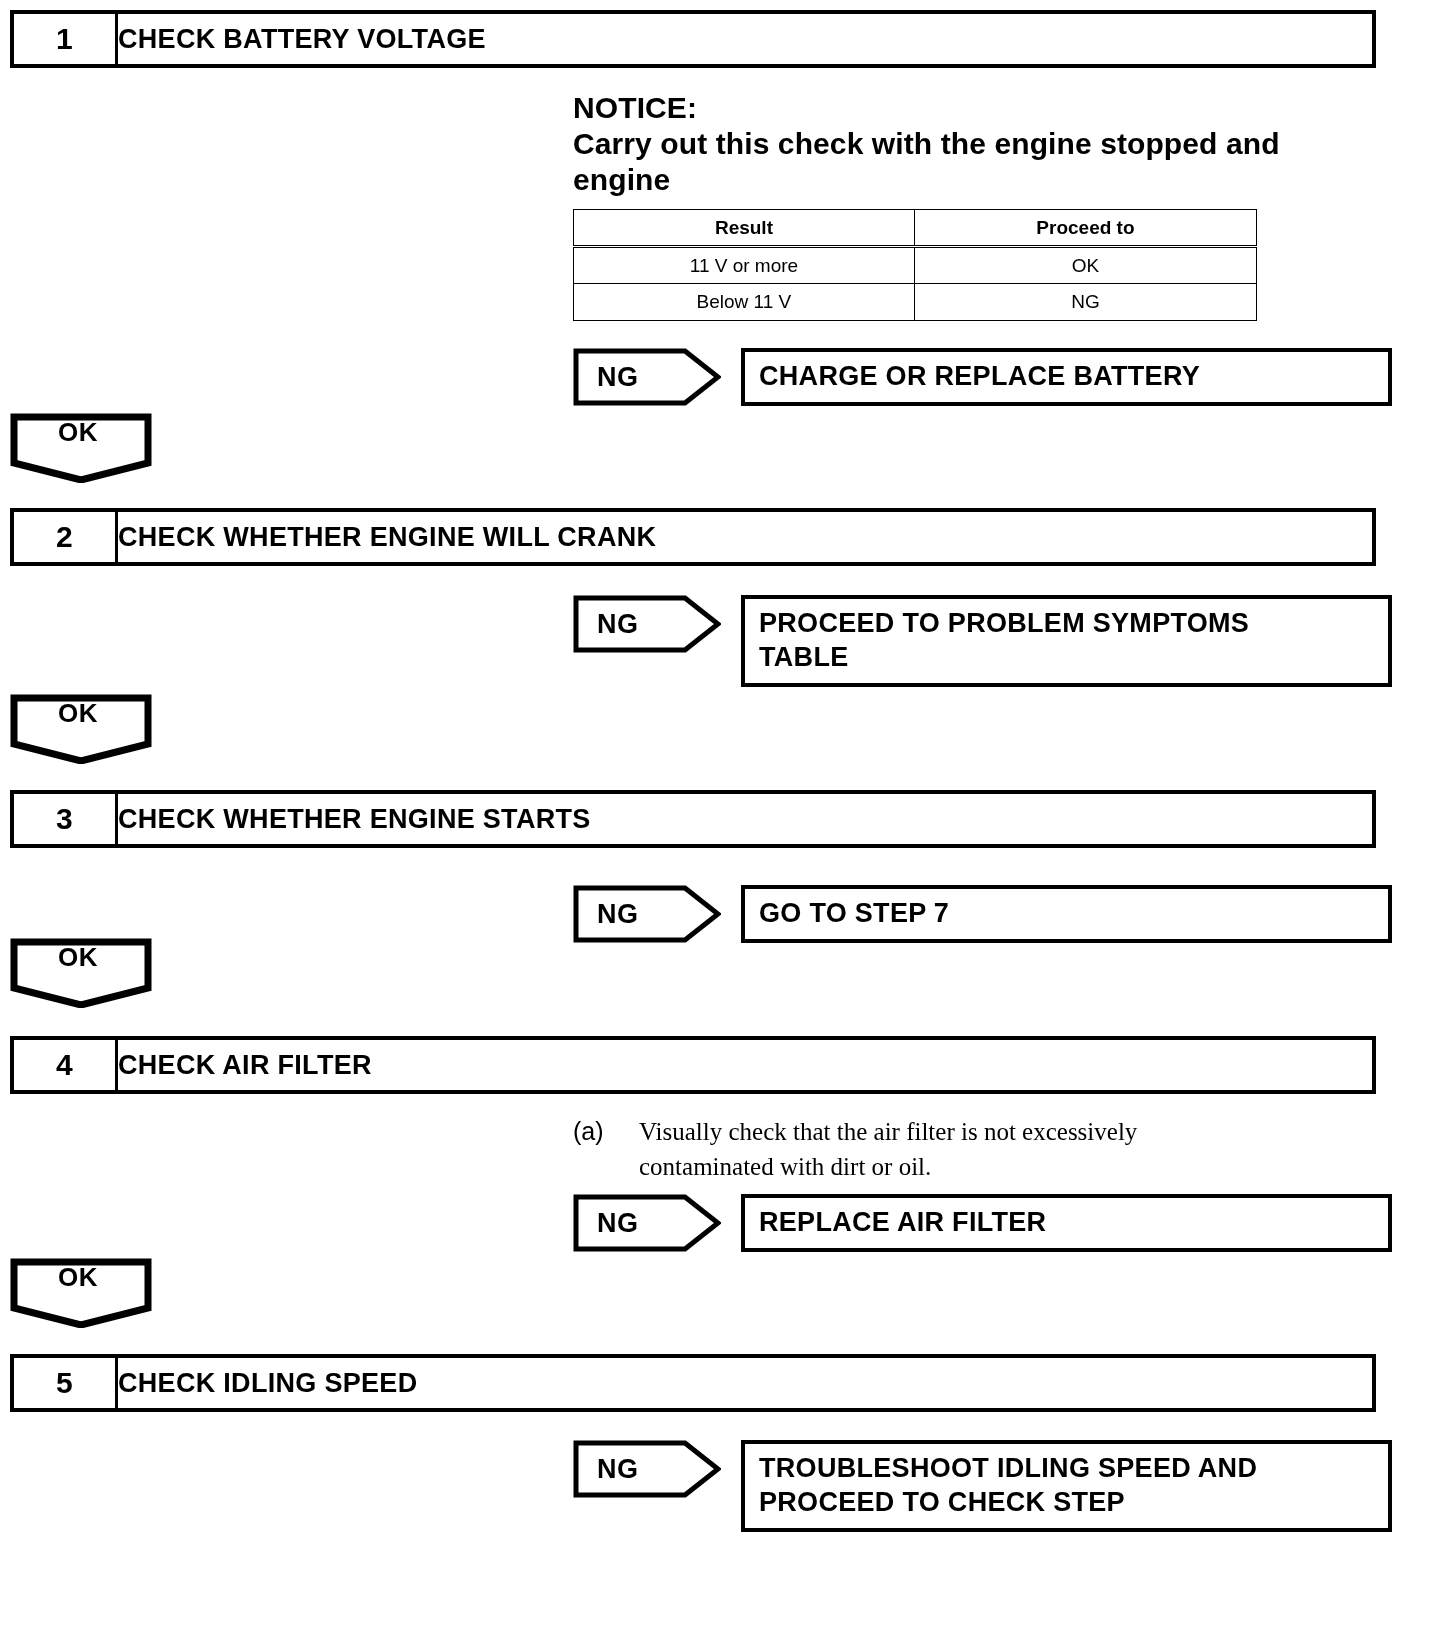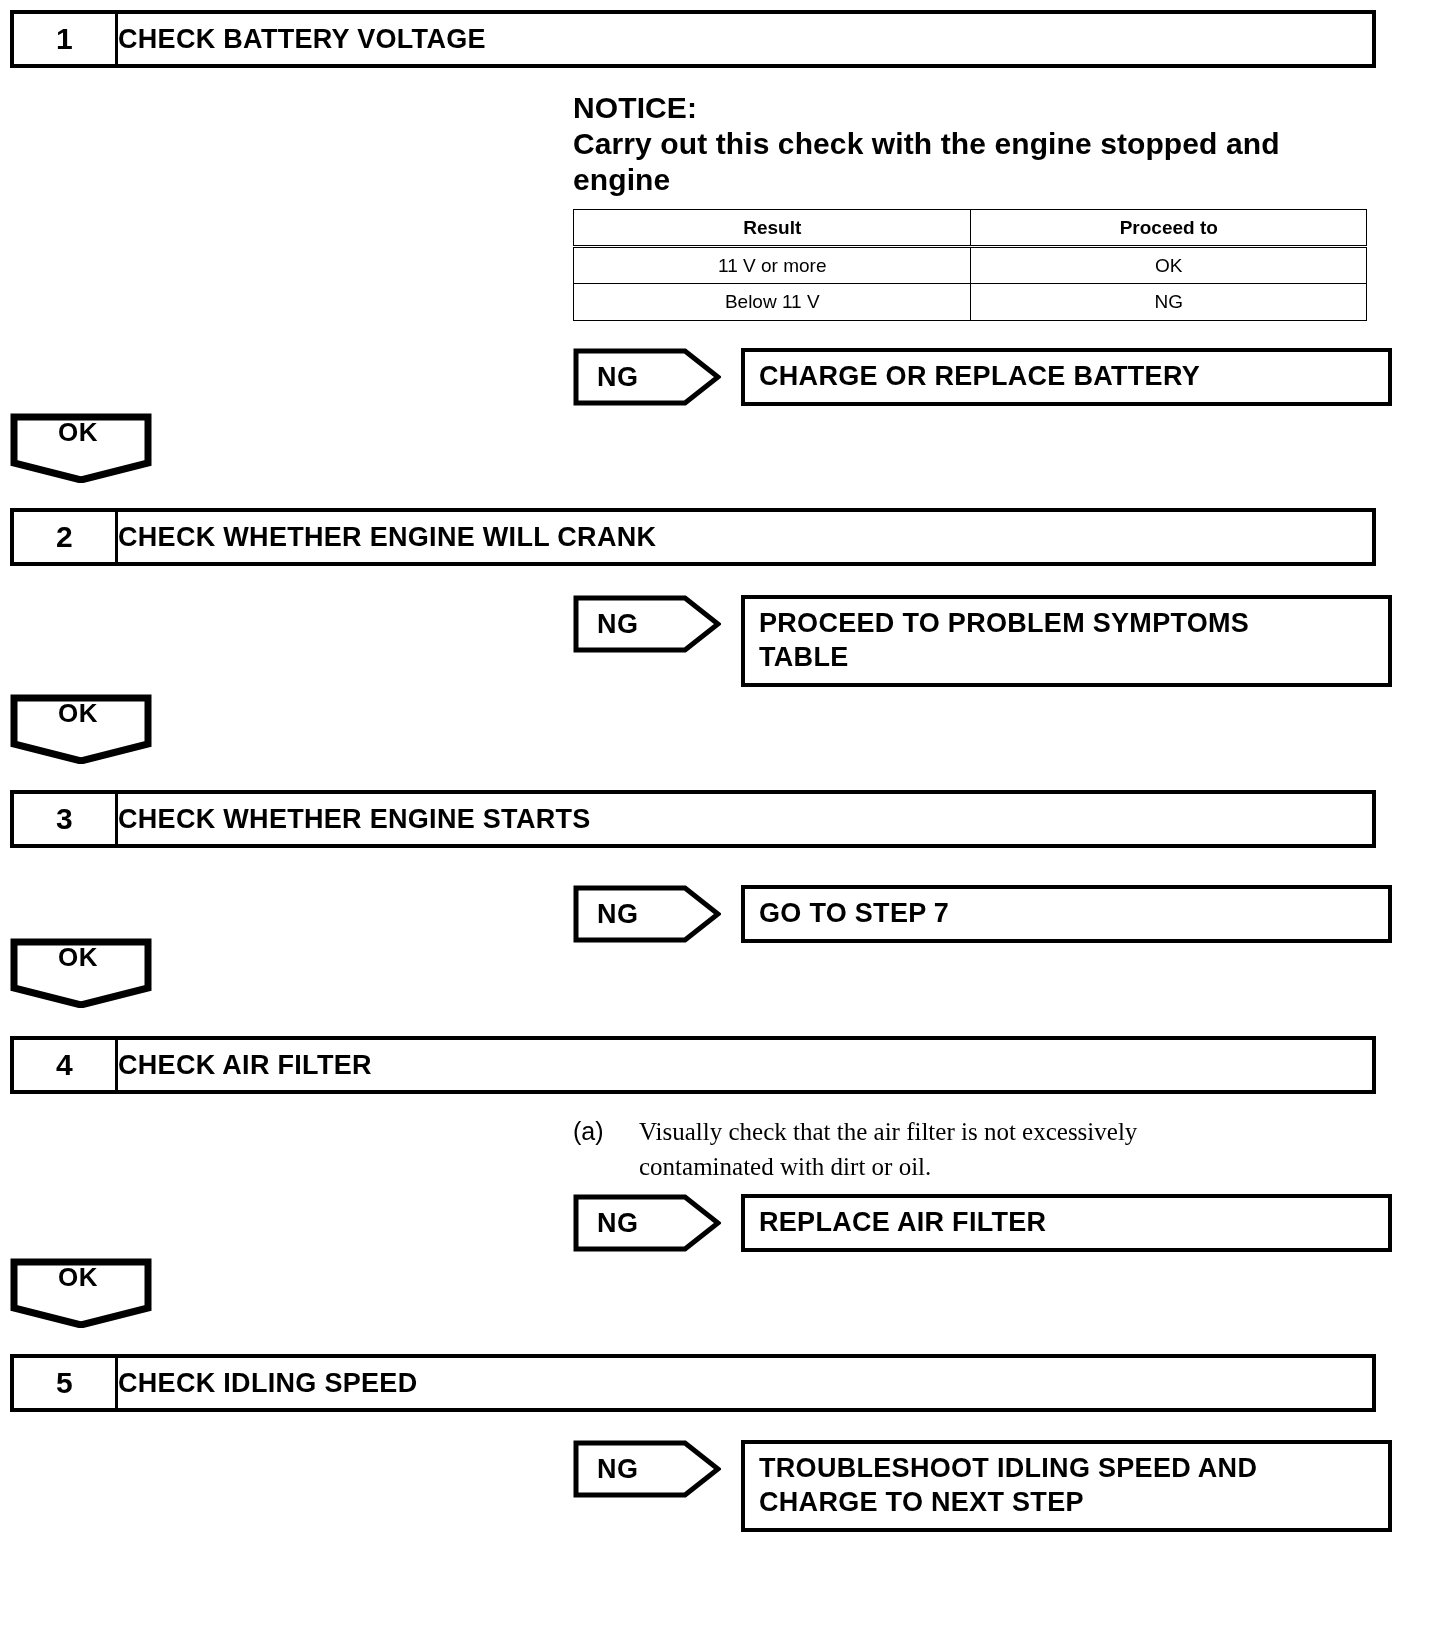--- a/index.html
+++ b/index.html
@@ -110,21 +110,21 @@
     font-weight: bold;
     line-height: 36px;
     letter-spacing: 0.1px;
   }
 
   
   .result-table {
     position: absolute;
     left: 573px;
     top: 209px;
-    width: 794px;
+    width: 684px;
     border-collapse: collapse;
     background: #fff;
   }
   .result-table td, .result-table th {
     border: 1px solid #000;
     text-align: center;
     font-size: 19px;
     height: 37px;
     padding: 0;
     font-weight: normal;
@@ -286,15 +286,15 @@
 
 <div class="ng-branch" style="top:1440px;">
   <div class="ng-tag">
     <svg viewBox="0 0 148 58" preserveAspectRatio="none" aria-hidden="true">
       <polygon points="3,3 112,3 145,29 112,55 3,55" fill="#fff" stroke="#000" stroke-width="5" stroke-linejoin="miter"></polygon>
     </svg>
     <span class="ng-label">NG</span>
   </div>
   <div class="ng-result two-line">
     <div>TROUBLESHOOT IDLING SPEED AND</div>
-    <div>CHARGE TO NEXT STEP</div>
+    <div>PROCEED TO CHECK STEP</div>
   </div>
 </div>
 
 </body></html>

